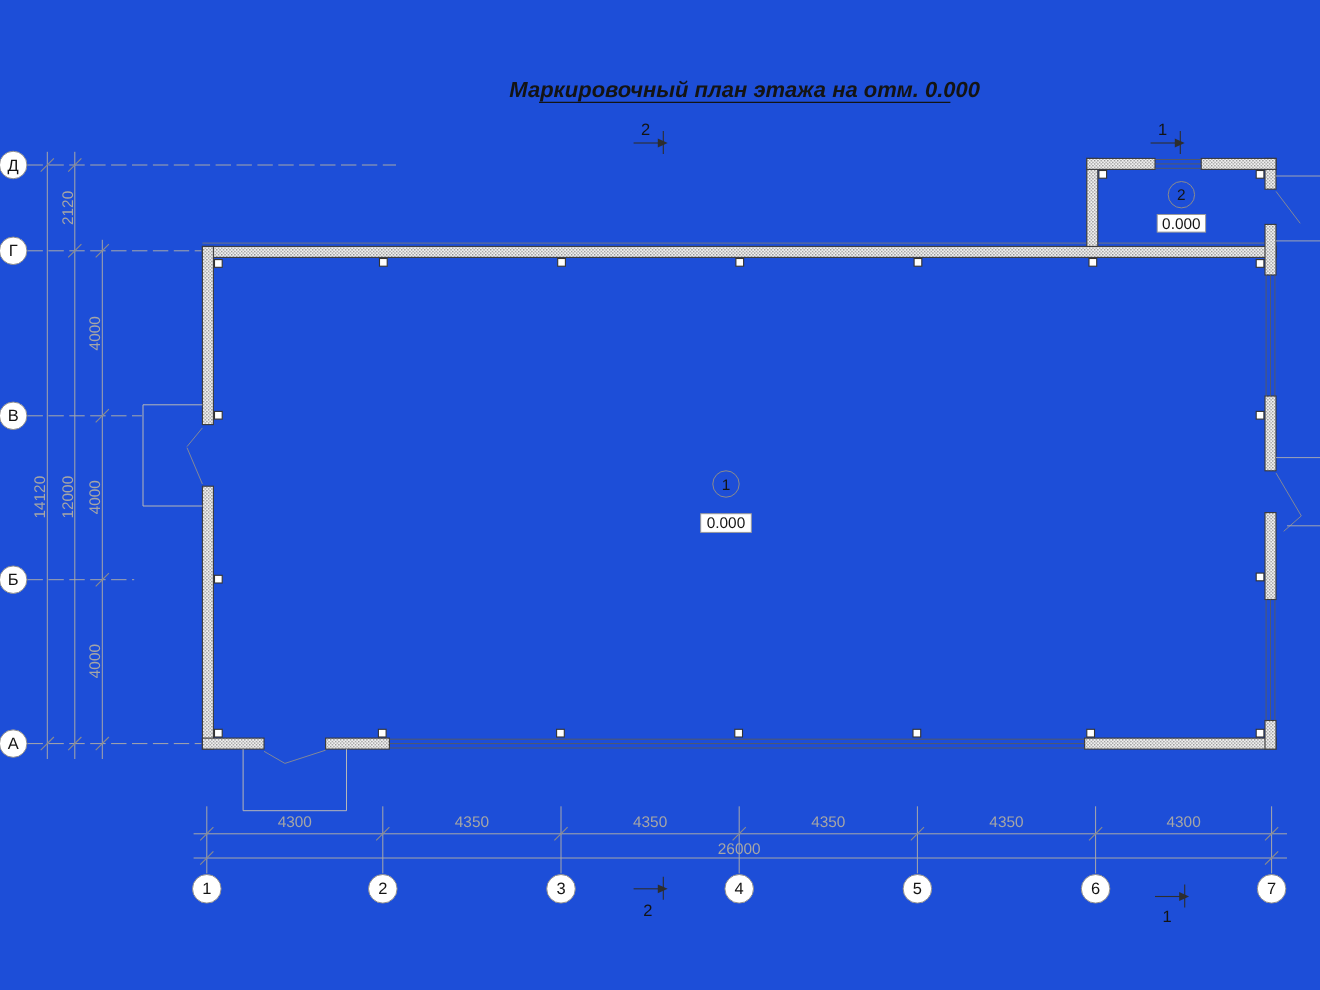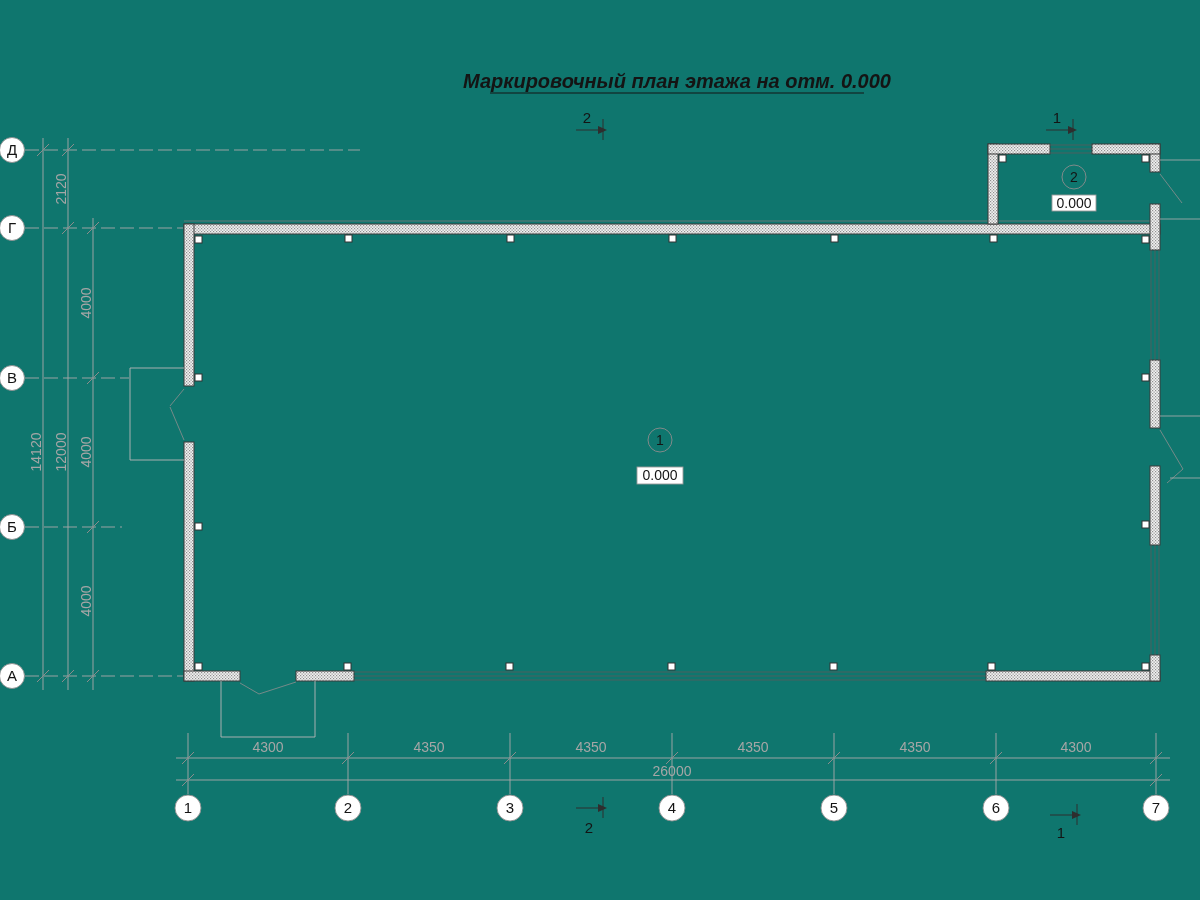--- a/index.html
+++ b/index.html
@@ -1,16 +1,16 @@
 <!DOCTYPE html>
 <html><head>
 <meta charset="utf-8">
 <style>
   html,body{margin:0;padding:0;background:#ffffff;}
-  .stage{position:relative;width:1200px;height:900px;background:#0f766e;overflow:hidden;}
+  .stage{position:relative;width:1200px;height:900px;background:#1d4ed8;overflow:hidden;}
   svg{display:block;}
   .title-text{fill:#141414;font:italic 700 20px "Liberation Sans",sans-serif;}
   .dim-line{stroke:#a9a9a9;stroke-width:0.9;fill:none;}
   .axis-dash{stroke:#a9a9a9;stroke-width:0.9;stroke-dasharray:14 5;fill:none;}
   .axis-solid{stroke:#a9a9a9;stroke-width:0.9;fill:none;}
   .tick{stroke:#8c8c8c;stroke-width:1;}
   .dim-text{fill:#a6a6a6;font:14px "Liberation Sans",sans-serif;text-anchor:middle;}
   .ax-circ{fill:#fff;stroke:#8c8c8c;stroke-width:0.9;}
   .ax-text{fill:#141414;font:15px "Liberation Sans",sans-serif;text-anchor:middle;}
   .wall{fill:url(#hatch);stroke:#3a3a3a;stroke-width:1;}

